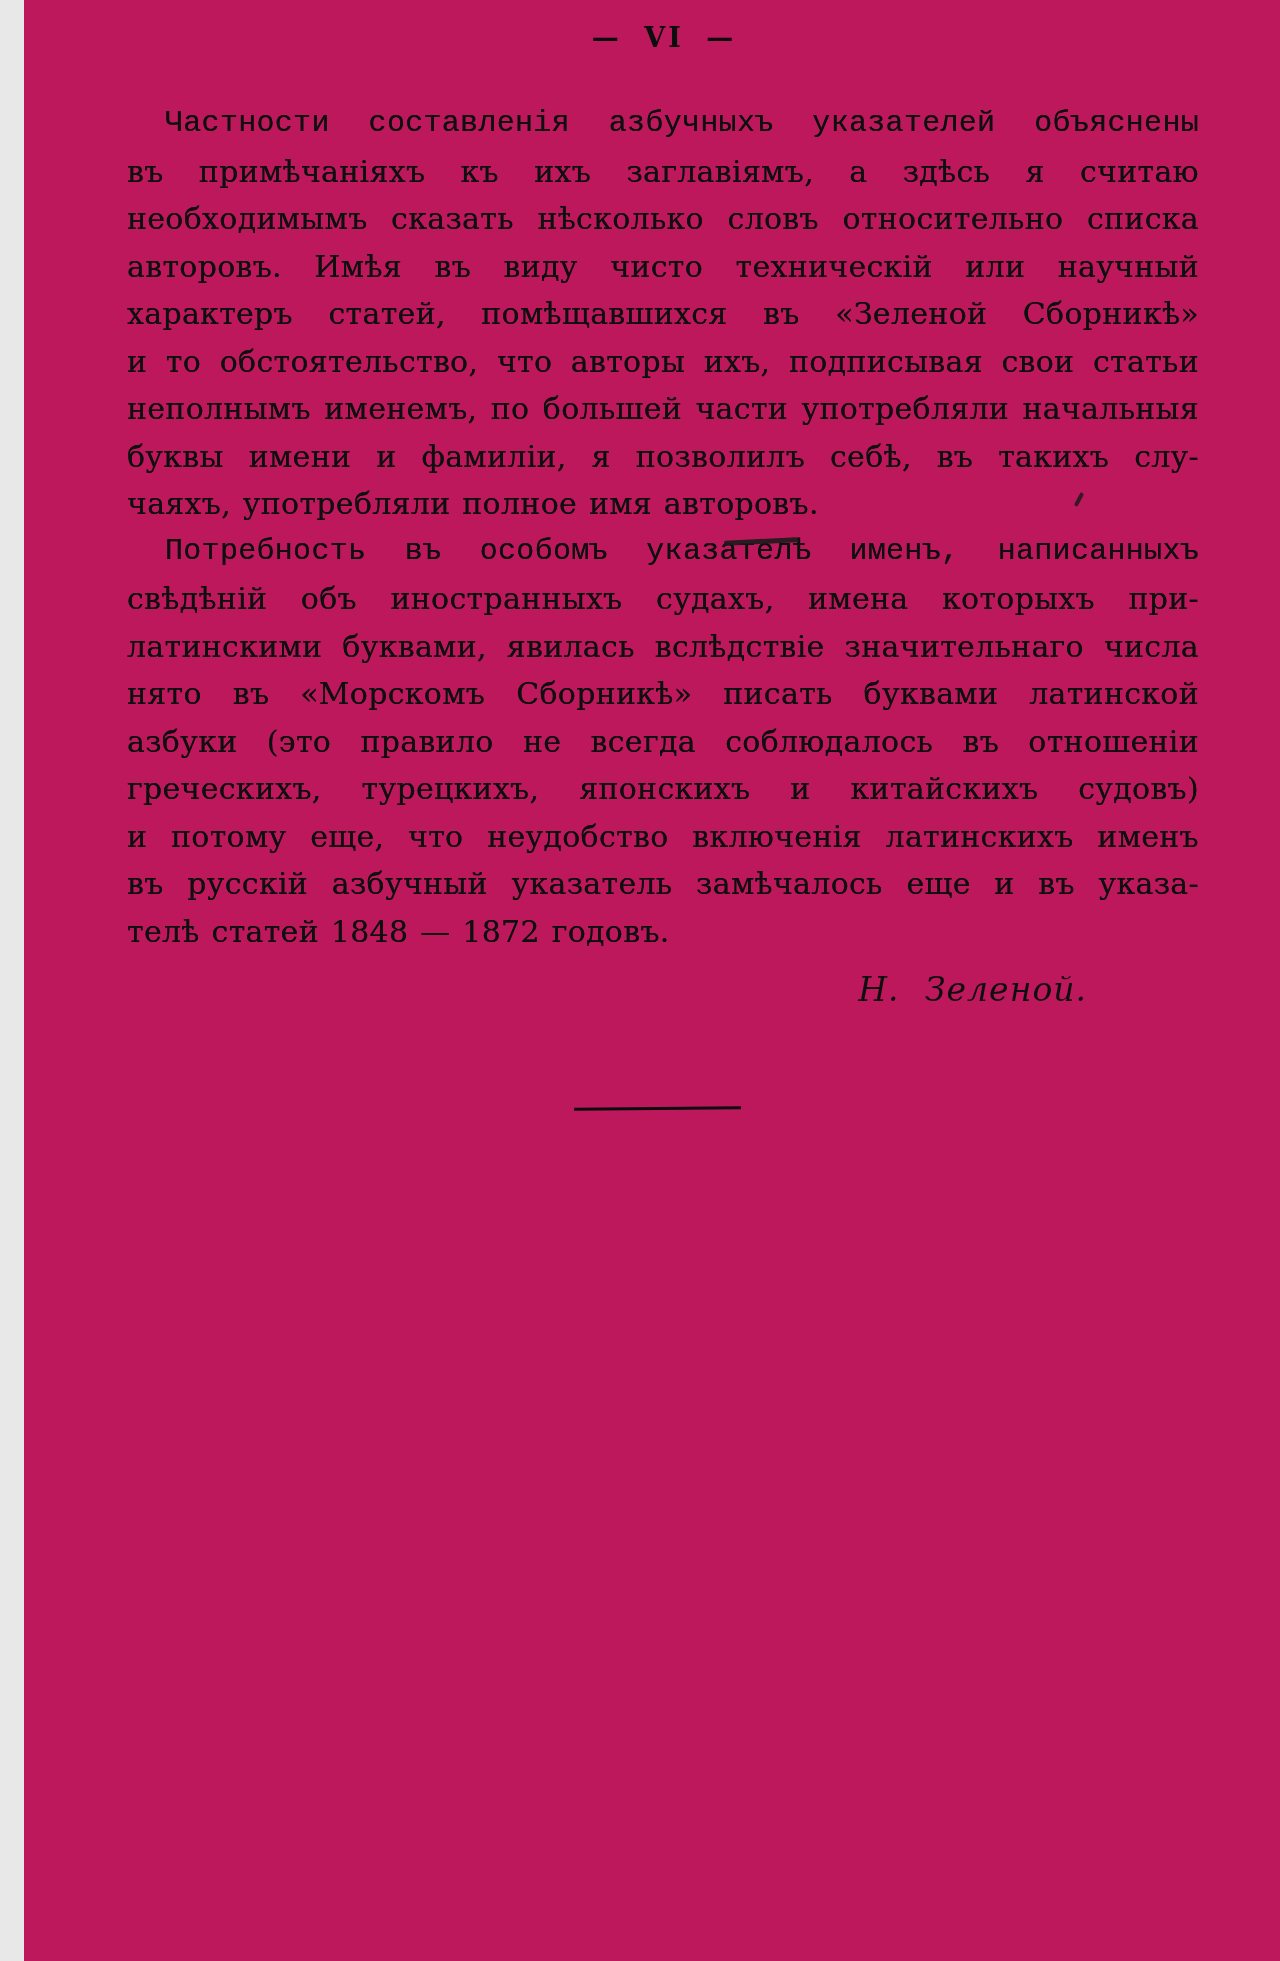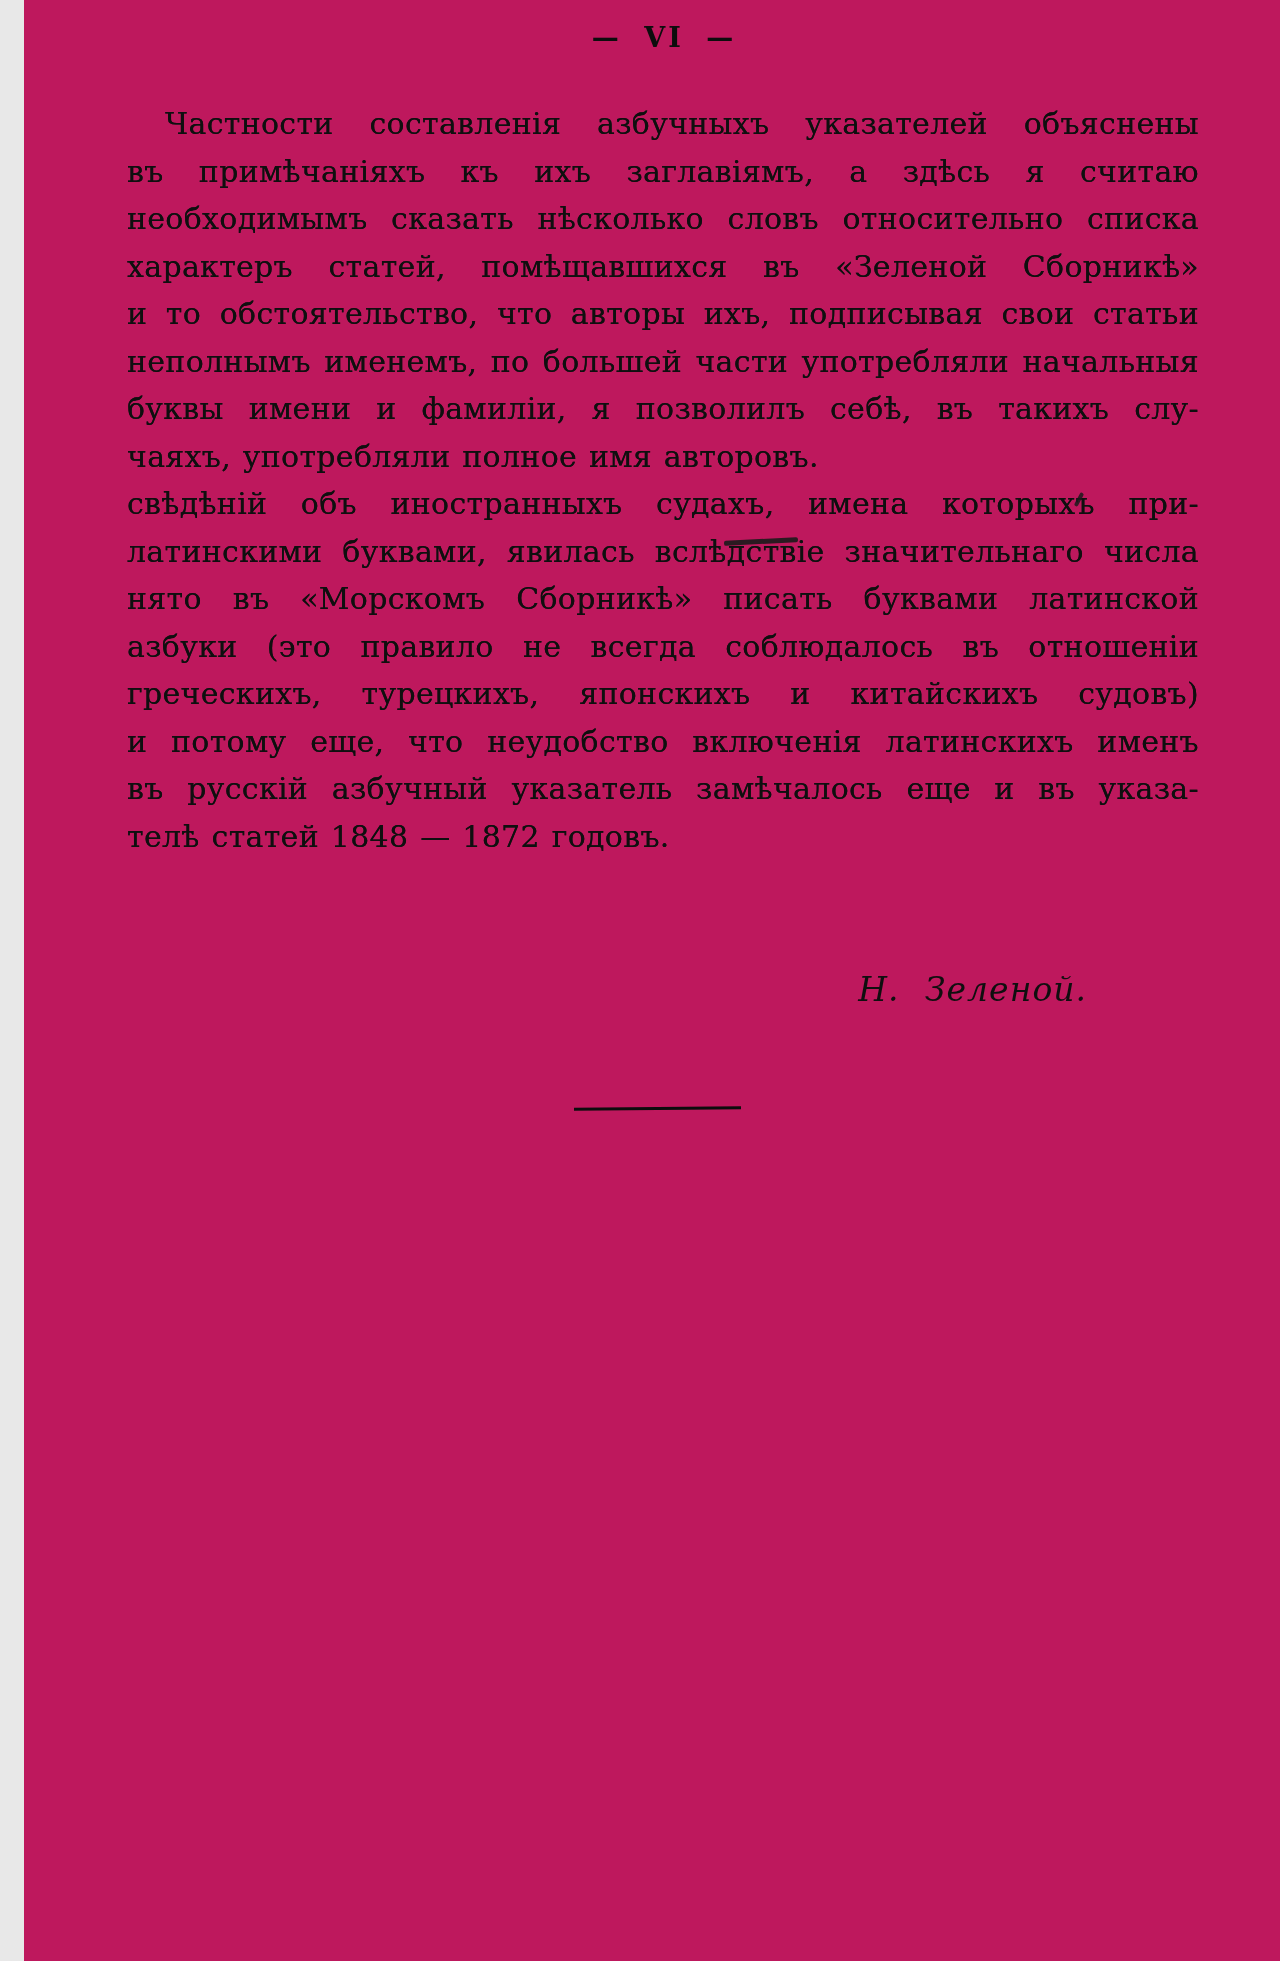--- a/index.html
+++ b/index.html
@@ -42,20 +42,21 @@
     text-shadow: 0 0 0.6px #1a1a1a;
   }
   .line {
     text-align: justify;
     text-align-last: justify;
     white-space: nowrap;
     height: 47.5px;
   }
   .line.indent {
     padding-left: 38px;
+    font-family: Liberation Mono, monospace;
   }
   .line.para-end {
     text-align: left;
     text-align-last: left;
   }
   .signature {
     position: absolute;
     top: 970px;
     left: 103px;
     width: 1072px;
@@ -104,25 +105,27 @@
 <body>
 
 <div class="page">
 
   <div class="page-head">— VI —</div>
 
   <div class="body-text">
     <div class="line indent">Частности составленія азбучныхъ указателей объяснены</div>
     <div class="line">въ примѣчаніяхъ къ ихъ заглавіямъ, а здѣсь я считаю</div>
     <div class="line">необходимымъ сказать нѣсколько словъ относительно списка</div>
+    <div class="line">авторовъ. Имѣя въ виду чисто техническій или научный</div>
     <div class="line">характеръ статей, помѣщавшихся въ «Зеленой Сборникѣ»</div>
     <div class="line">и то обстоятельство, что авторы ихъ, подписывая свои статьи</div>
     <div class="line">неполнымъ именемъ, по большей части употребляли начальныя</div>
     <div class="line">буквы имени и фамиліи, я позволилъ себѣ, въ такихъ слу-</div>
     <div class="line para-end">чаяхъ, употребляли полное имя авторовъ.</div>
+    <div class="line indent">Потребность въ особомъ указателѣ именъ, написанныхъ</div>
     <div class="line">свѣдѣній объ иностранныхъ судахъ, имена которыхъ при-</div>
     <div class="line">латинскими буквами, явилась вслѣдствіе значительнаго числа</div>
     <div class="line">нято въ «Морскомъ Сборникѣ» писать буквами латинской</div>
     <div class="line">азбуки (это правило не всегда соблюдалось въ отношеніи</div>
     <div class="line">греческихъ, турецкихъ, японскихъ и китайскихъ судовъ)</div>
     <div class="line">и потому еще, что неудобство включенія латинскихъ именъ</div>
     <div class="line">въ русскій азбучный указатель замѣчалось еще и въ указа-</div>
     <div class="line para-end">телѣ статей 1848 — 1872 годовъ.</div>
   </div>
 

